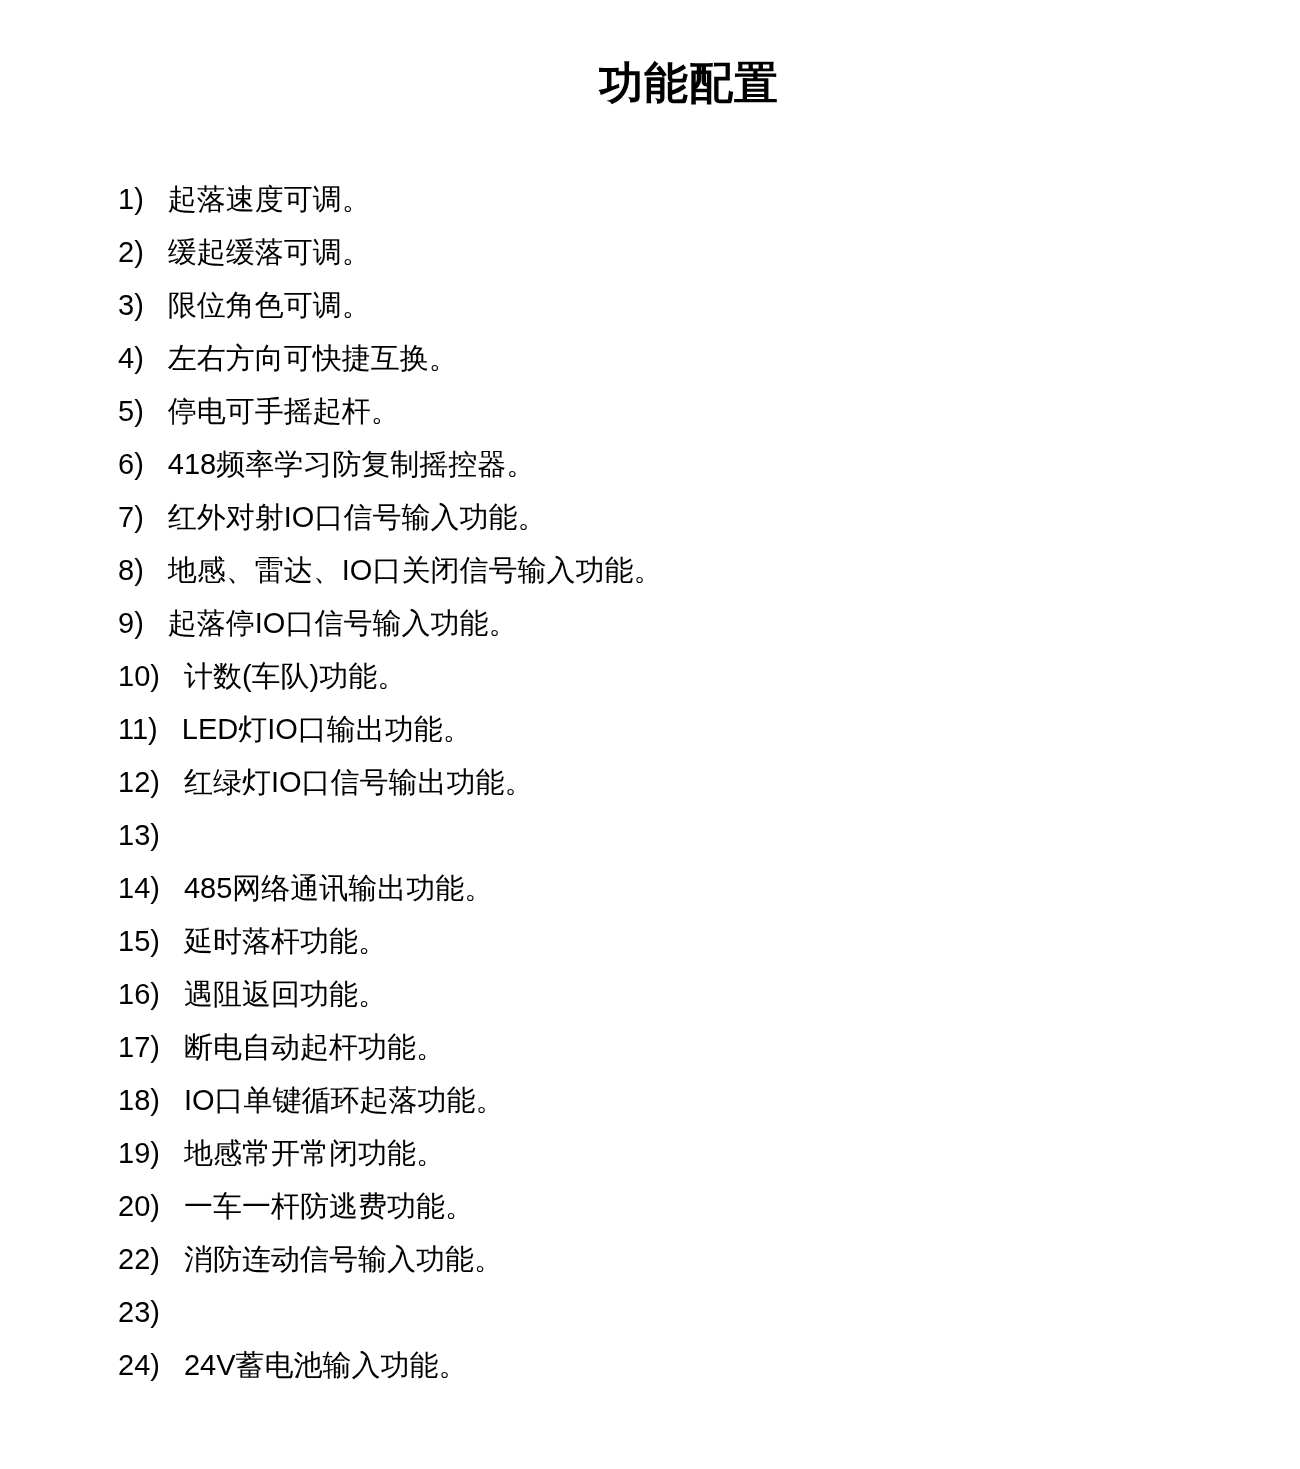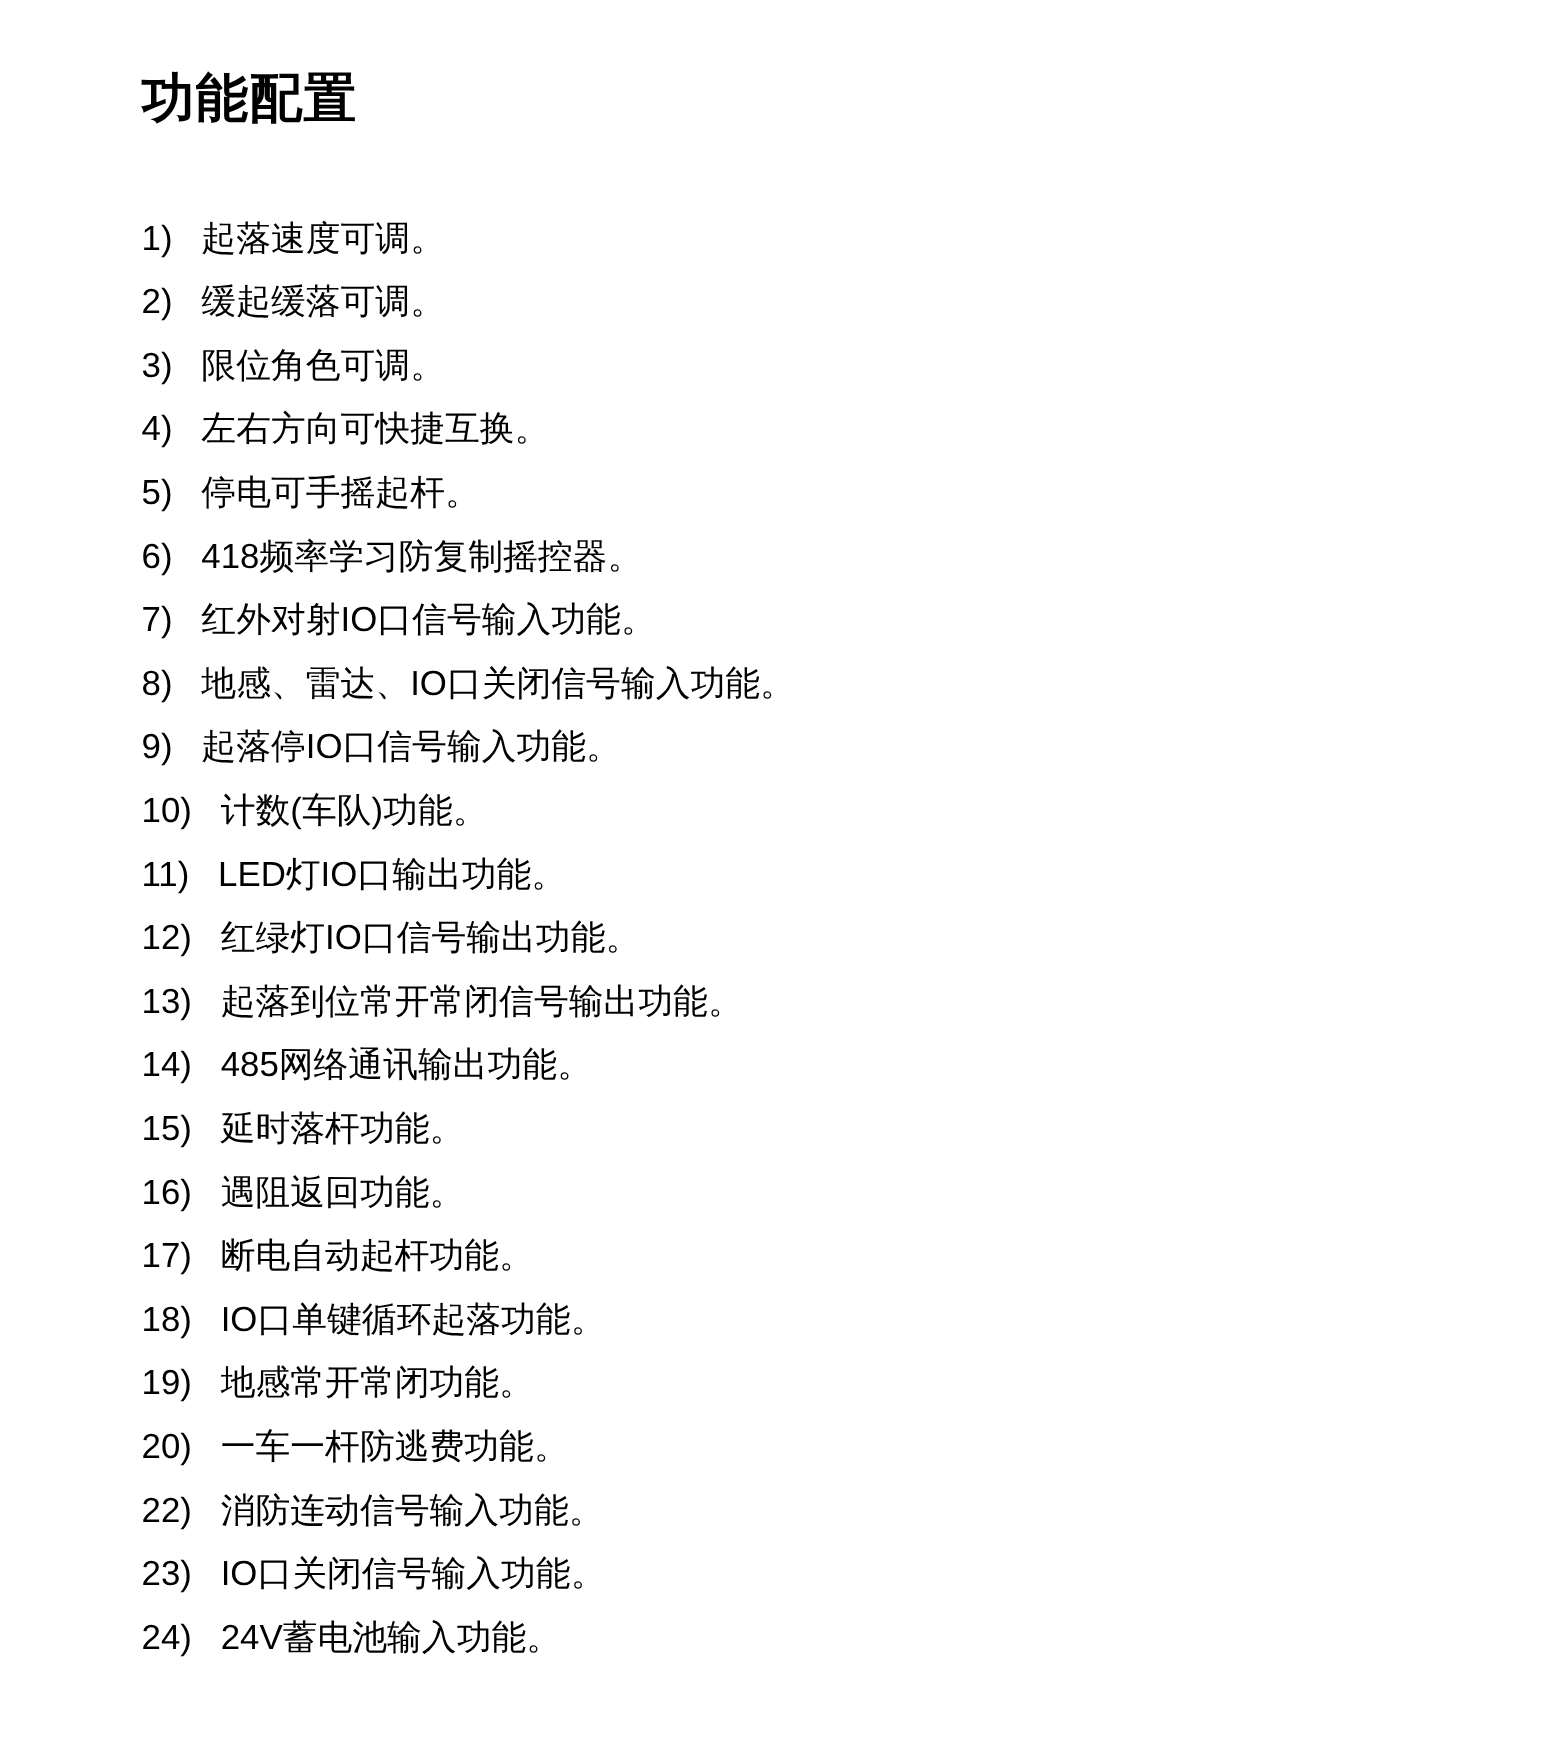--- a/index.html
+++ b/index.html
@@ -10,20 +10,21 @@
   body {
     width: 1300px;
     height: 1469px;
     font-family: "Liberation Sans", sans-serif;
     color: #000000;
     overflow: hidden;
   }
   .doc {
     padding: 56px 40px 0 118px;
     box-sizing: border-box;
+    text-align: center;
   }
   .title {
     font-size: 44px;
     line-height: 53px;
     font-weight: 800;
     margin: 0;
     letter-spacing: 1px;
   }
   .feature-list {
     margin-top: 64px;
@@ -94,21 +95,20 @@
       <div class="item">
         <span class="num">11)</span>
         <span class="txt">LED灯IO口输出功能。</span>
       </div>
       <div class="item">
         <span class="num">12)</span>
         <span class="txt">红绿灯IO口信号输出功能。</span>
       </div>
       <div class="item">
         <span class="num">13)</span>
-        <span class="txt">起落到位常开常闭信号输出功能。</span>
       </div>
       <div class="item">
         <span class="num">14)</span>
         <span class="txt">485网络通讯输出功能。</span>
       </div>
       <div class="item">
         <span class="num">15)</span>
         <span class="txt">延时落杆功能。</span>
       </div>
       <div class="item">
@@ -130,20 +130,19 @@
       <div class="item">
         <span class="num">20)</span>
         <span class="txt">一车一杆防逃费功能。</span>
       </div>
       <div class="item">
         <span class="num">22)</span>
         <span class="txt">消防连动信号输入功能。</span>
       </div>
       <div class="item">
         <span class="num">23)</span>
-        <span class="txt">IO口关闭信号输入功能。</span>
       </div>
       <div class="item">
         <span class="num">24)</span>
         <span class="txt">24V蓄电池输入功能。</span>
       </div>
     </div>
 </div>
 
 </body></html>

